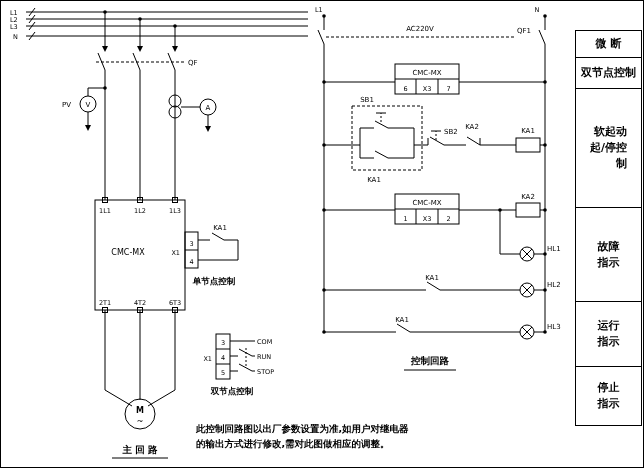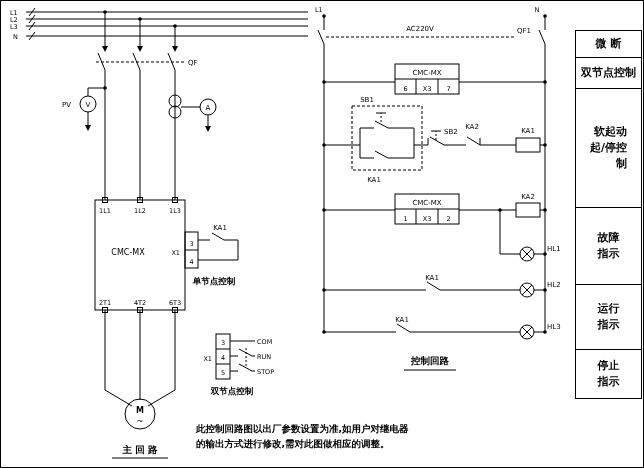--- a/index.html
+++ b/index.html
@@ -290,20 +290,20 @@
     <text class="t cap2" x="196" y="447">的输出方式进行修改,需对此图做相应的调整。</text>
   </g>
 </svg>
 
   <div class="legend">
     <div class="cell" style="height:28px">微 断</div>
     <div class="cell" style="height:32px">双节点控制</div>
     <div class="cell" style="height:120px">软起动
 起/停控
 制</div>
-    <div class="cell" style="height:78px">故障
+    <div class="cell" style="height:95px">故障
 指示</div>
     <div class="cell" style="height:66px">运行
 指示</div>
-    <div class="cell" style="height:50px">停止
+    <div class="cell" style="height:60px">停止
 指示</div>
   </div>
 </div>
 
 </body></html>

